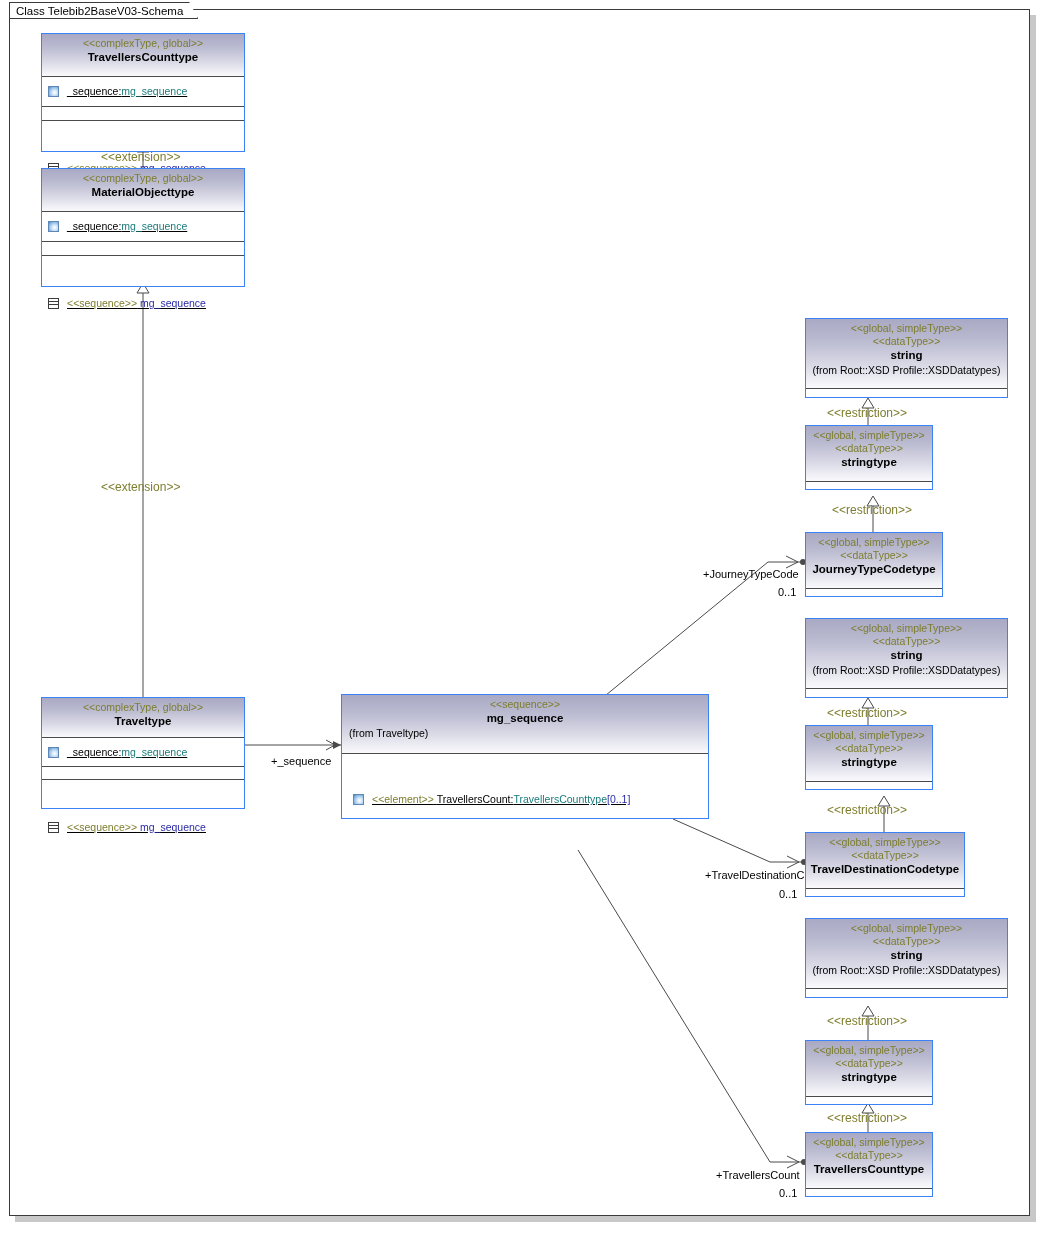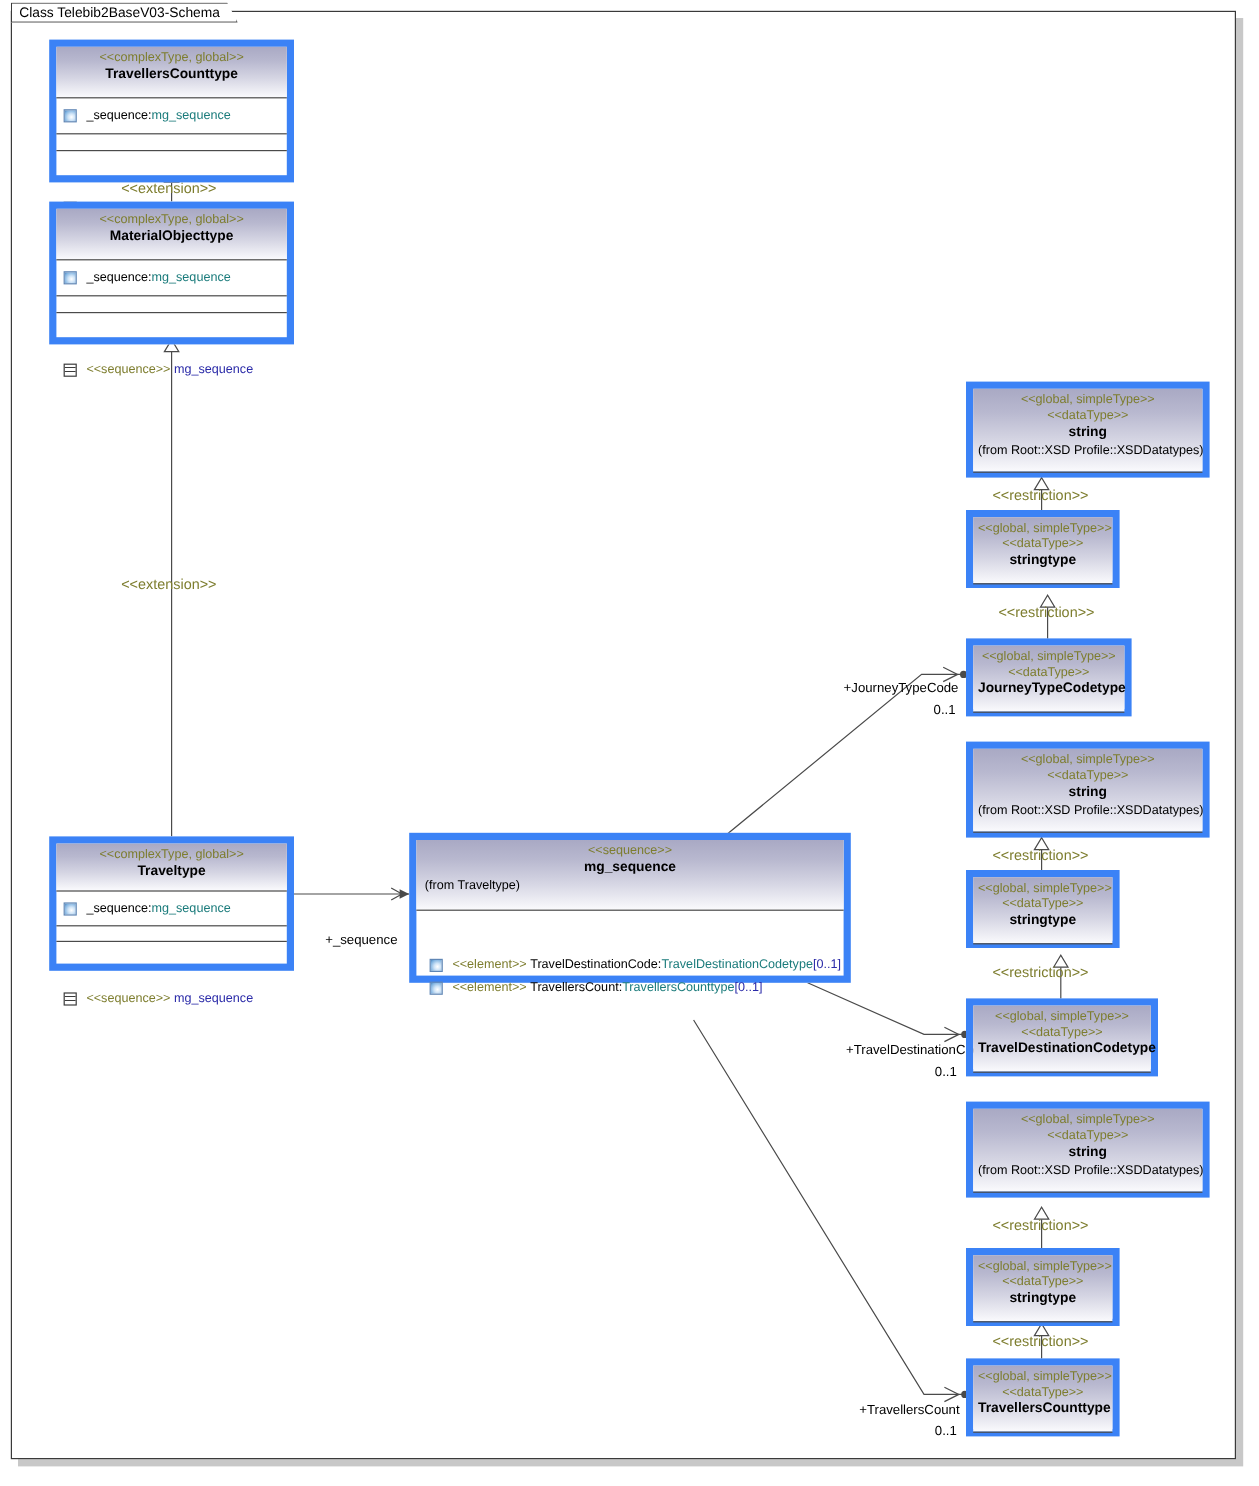--- a/index.html
+++ b/index.html
@@ -61,21 +61,21 @@
     left: 0;
     top: 0;
     width: 1049px;
     height: 1238px;
     pointer-events: none;
   }
 
   
   .node {
     position: absolute;
-    border: 6px solid #3b82f6;
+    border: 1px solid #3b82f6;
     background: #ffffff;
     box-sizing: border-box;
     font-size: 11px;
     color: #000;
   }
   .node .hdr {
     background: linear-gradient(to bottom, #a9a9c4 0%, #b8b8cf 28%, #d5d5e3 62%, #f2f2f7 92%, #fafafd 100%);
     border-bottom: 1px solid #4a4a4a;
     text-align: center;
     padding: 3px 4px 4px 4px;
@@ -99,20 +99,21 @@
     line-height: 14px;
     color: #000;
     text-align: left;
     padding-left: 3px;
     white-space: nowrap;
   }
   .compartment {
     border-bottom: 1px solid #4a4a4a;
     box-sizing: border-box;
     padding: 0;
+    text-decoration: underline;
   }
   .compartment.last { border-bottom: none; margin-top: 33px; }
   .compartment.empty { height: 9px; }
 
   .featrow {
     display: flex;
     align-items: center;
     height: 19px;
     padding-left: 6px;
     white-space: nowrap;
@@ -256,21 +257,21 @@
   <div class="lnklbl" style="left:101px; top:151px;">&lt;&lt;extension&gt;&gt;</div>
   <div class="lnklbl" style="left:101px; top:481px;">&lt;&lt;extension&gt;&gt;</div>
 
   <div class="lnklbl" style="left:827px; top:407px;">&lt;&lt;restriction&gt;&gt;</div>
   <div class="lnklbl" style="left:832px; top:504px;">&lt;&lt;restriction&gt;&gt;</div>
   <div class="lnklbl" style="left:827px; top:707px;">&lt;&lt;restriction&gt;&gt;</div>
   <div class="lnklbl" style="left:827px; top:804px;">&lt;&lt;restriction&gt;&gt;</div>
   <div class="lnklbl" style="left:827px; top:1015px;">&lt;&lt;restriction&gt;&gt;</div>
   <div class="lnklbl" style="left:827px; top:1112px;">&lt;&lt;restriction&gt;&gt;</div>
 
-  <div class="rolelbl" style="left:271px; top:778px;">+_sequence</div>
+  <div class="rolelbl" style="left:271px; top:755px;">+_sequence</div>
 
   <div class="rolelbl" style="left:703px; top:568px;">+JourneyTypeCode</div>
   <div class="multlbl" style="left:778px; top:586px;">0..1</div>
 
   <div class="rolelbl" style="left:676px; top:869px;margin-left:29px;">+TravelDestinationCode</div>
   <div class="multlbl" style="left:779px; top:888px;">0..1</div>
 
   <div class="rolelbl" style="left:716px; top:1169px;">+TravellersCount</div>
   <div class="multlbl" style="left:779px; top:1187px;">0..1</div>
 
@@ -334,24 +335,20 @@
     </div>
   </div>
 
   <div class="node" style="left:341px; top:694px; width:368px; height:125px;">
     <div class="hdr" style="height:59px; text-align:center;">
       <div class="stereo">&lt;&lt;sequence&gt;&gt;</div>
       <div class="nodename">mg_sequence</div>
       <div class="fromline">(from Traveltype)</div>
     </div>
     <div class="compartment last" style="height:64px; padding-top:3px;">
-      <div class="featrow" style="height:19px; padding-left:11px;">
-        <span class="ico-attr"></span>
-        <span class="lbl"><span class="k-yellow">&lt;&lt;element&gt;&gt;</span><span>&nbsp;</span><span class="k-black">TravelDestinationCode:</span><span class="k-teal">TravelDestinationCodetype</span><span class="k-blue">[0..1]</span></span>
-      </div>
       <div class="featrow" style="height:19px; padding-left:11px;text-align:right;">
         <span class="ico-attr"></span>
         <span class="lbl"><span class="k-yellow">&lt;&lt;element&gt;&gt;</span><span>&nbsp;</span><span class="k-black">TravellersCount:</span><span class="k-teal">TravellersCounttype</span><span class="k-blue">[0..1]</span></span>
       </div>
     </div>
   </div>
 
   <div class="node" style="left:805px; top:318px; width:203px; height:80px;">
     <div class="hdr" style="height:70px;">
       <div class="stereo">&lt;&lt;global, simpleType&gt;&gt;</div>

